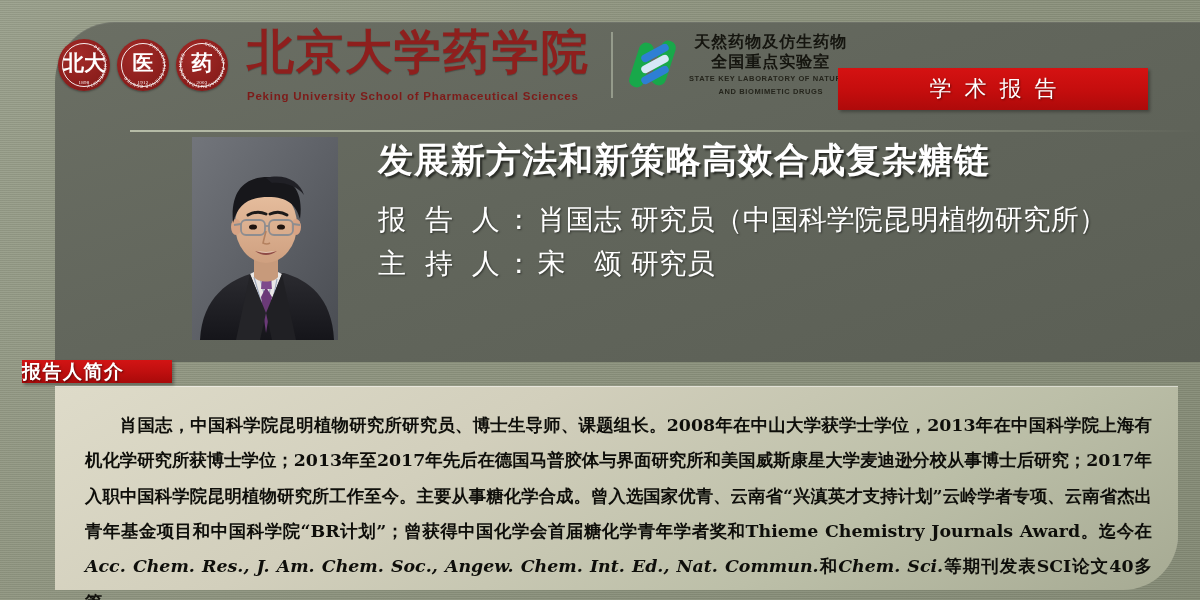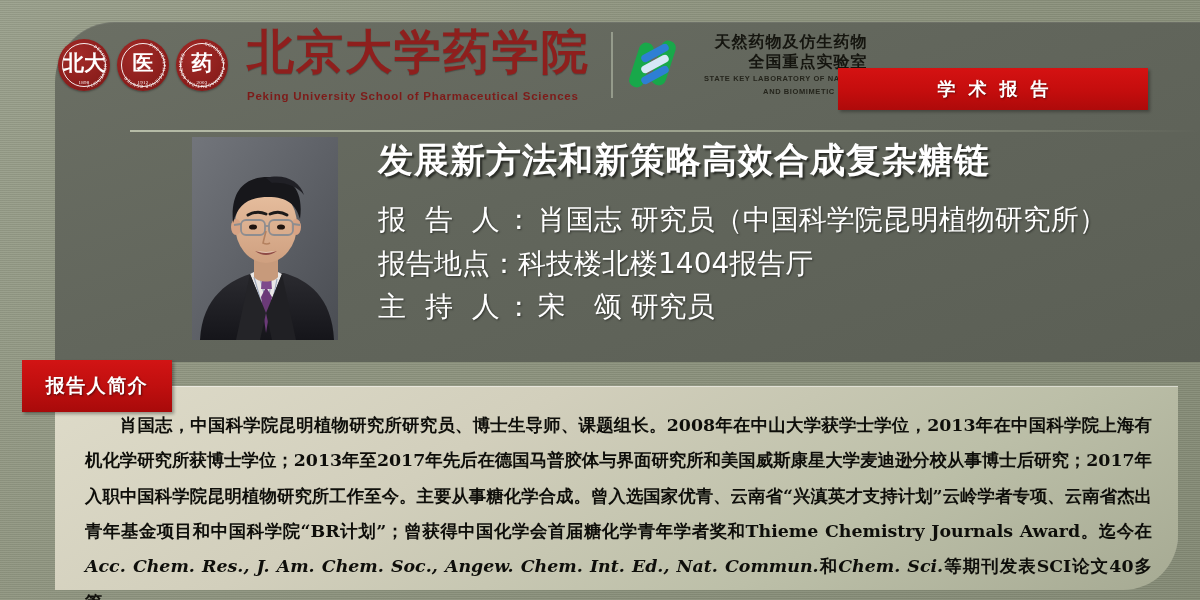--- a/index.html
+++ b/index.html
@@ -64,36 +64,36 @@
     position:absolute; left:8px; width:30px; height:8px; background:#2e7fd4;
     border-radius:4px; transform:rotate(-28deg);
   }
   .skl-mark .s1 { top:10px; }
   .skl-mark .s2 { top:21px; background:#d7e8f7; }
   .skl-mark .s3 { top:32px; }
   .skl-txt { margin-left:-4px; }
   .skl-acro { font-size:17px; font-weight:bold; letter-spacing:.5px; margin-top:26px;}
   .skl-acro .a { color:#2e7fd4; }
   .skl-acro .b { color:#18a84a; }
-  .lab-names { margin-left:20px; text-align:right; }
+  .lab-names { margin-left:5px; text-align:center; }
   .lab-cn { font-family:"DejaVu Sans","Liberation Sans",sans-serif;
             font-size:16px; font-weight:bold; color:#15150f; line-height:1.25;
             letter-spacing:1px; white-space:nowrap; }
   .lab-en { font-size:7.5px; color:#25251c; letter-spacing:.6px; line-height:1.45;
             margin-top:2px; font-weight:bold; white-space:nowrap; }
 
   
   .badge {
     position:absolute; left:838px; top:68px; width:310px; height:42px;
     background:linear-gradient(180deg,#d51212 0%,#c40d0d 55%,#ae0a0a 100%);
     display:flex; align-items:center; justify-content:center;
     box-shadow:2px 2px 3px rgba(0,0,0,.3);
   }
   .badge span {
-    color:#fff; font-size:18px; font-weight:bold; letter-spacing:13px;
+    color:#fff; font-size:22px; font-weight:normal; letter-spacing:13px;
     text-indent:13px; font-family:"DejaVu Sans","Liberation Sans",sans-serif;
     text-shadow:1px 1px 2px rgba(0,0,0,.45);
   }
 
   
   .photo {
     position:absolute; left:192px; top:137px; width:146px; height:203px;
     background:linear-gradient(155deg,#6d7076 0%,#5c5f66 50%,#4c4f55 100%);
     overflow:hidden;
   }
@@ -109,23 +109,23 @@
   .meta { margin-top:18px; }
   .meta .line {
     font-family:"DejaVu Sans","Liberation Sans",sans-serif;
     font-size:28px; color:#fff; line-height:1.55; white-space:nowrap;
     text-shadow:1px 1px 2px rgba(20,22,18,.6);
   }
   .meta .lbl { letter-spacing:5px; }
 
   
   .bio-tab {
-    position:absolute; left:22px; top:360px; width:150px; height:52px;
+    position:absolute; left:22px; top:360px; width:150px; height:23px;
     background:linear-gradient(180deg,#d21414 0%,#c00f0f 50%,#a80a0a 100%);
-    display:flex; align-items:center; justify-content:center;
+    display:flex; align-items:center; 
     box-shadow:2px 2px 3px rgba(0,0,0,.33); z-index:3;
   }
   .bio-tab span {
     color:#fff; font-size:19px; font-weight:bold; letter-spacing:1.5px;
     font-family:"DejaVu Sans","Liberation Sans",sans-serif;
     text-shadow:1px 1px 2px rgba(0,0,0,.5);
   }
   .bio-panel {
     position:absolute; left:55px; top:386px; right:22px; bottom:10px;
     background:linear-gradient(150deg,#dedbc9 0%,#d2cfbc 35%,#bcbfa8 70%,#a6aa93 100%);
@@ -272,23 +272,20 @@
     </svg>
   </div>
 
   <div class="info">
     <div class="talk-title">发展新方法和新策略高效合成复杂糖链</div>
     <div class="meta">
       <div class="line">
         <span class="lbl">报 告 人：</span><span>肖国志 研究员（中国科学院昆明植物研究所）</span>
       </div>
       <div class="line">
-        <span>报告地点：</span><span>科技楼北楼1404报告厅</span>
-      </div>
-      <div class="line">
         <span class="lbl">主 持 人：</span><span>宋　颂 研究员</span>
       </div>
     </div>
   </div>
 
   <div class="bio-tab">
     <span>报告人简介</span>
   </div>
 
   <div class="bio-panel">

